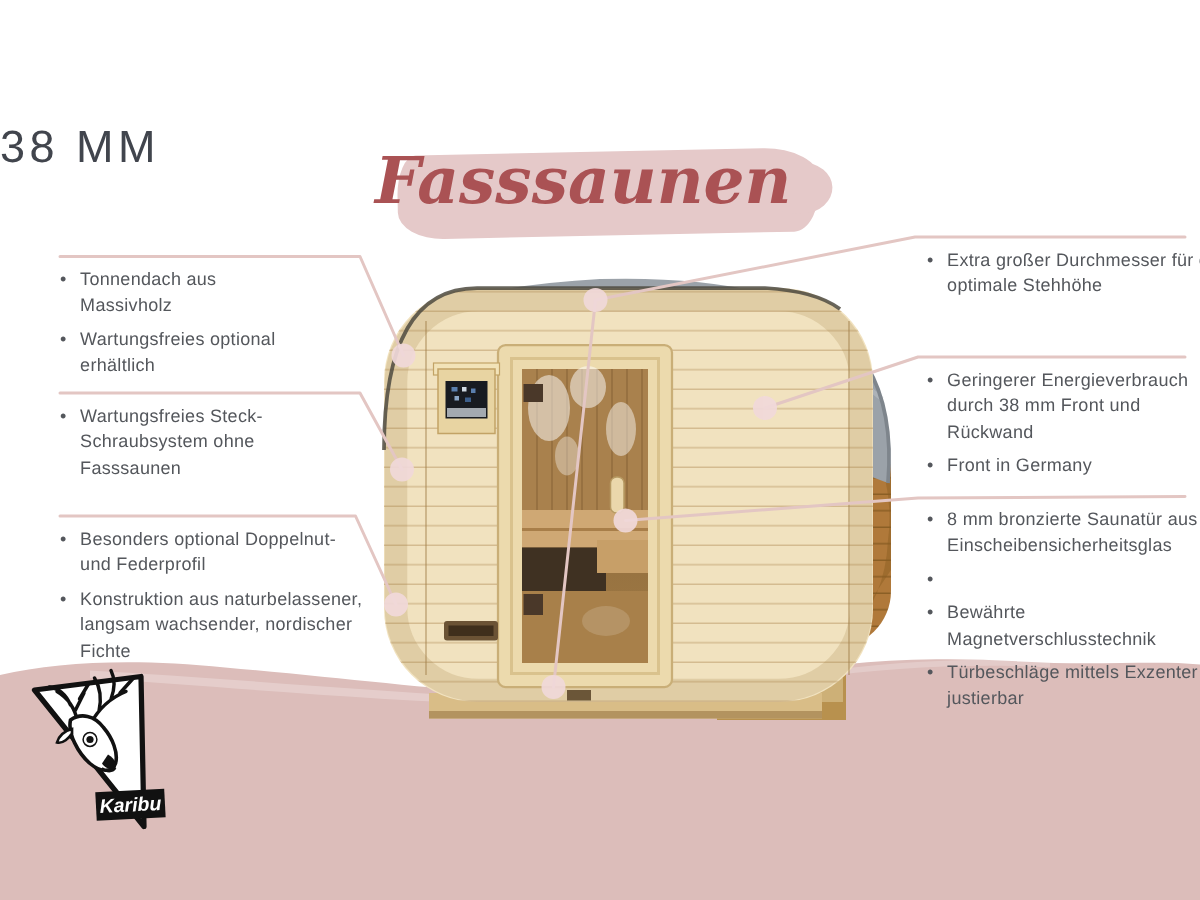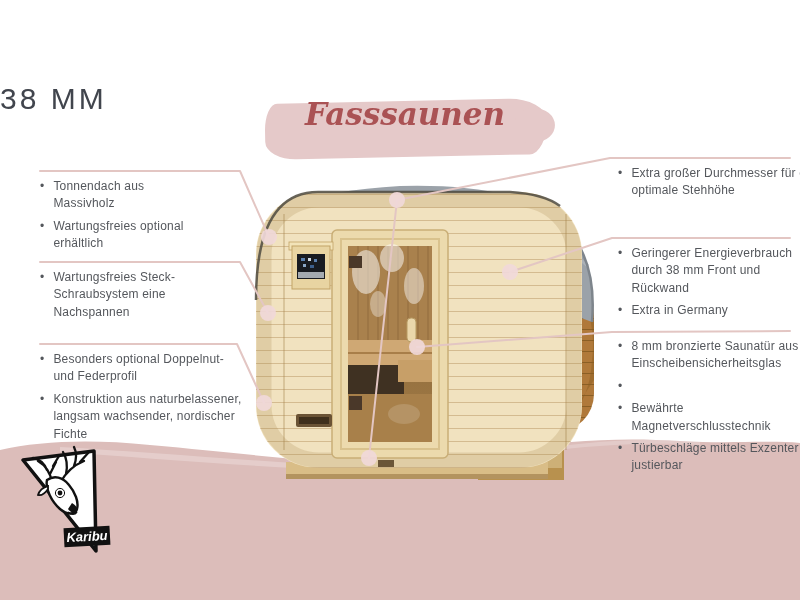--- a/index.html
+++ b/index.html
@@ -7,23 +7,23 @@
           font-family:"Liberation Sans", sans-serif;}
   #scene{position:absolute;left:0;top:0;z-index:0;}
   .txt-layer{position:absolute;left:0;top:0;width:800px;height:600px;z-index:2;pointer-events:none;}
 
   .size-label{position:absolute;left:0;top:56px;width:800px;text-align:left;
       font-size:30px;font-weight:400;letter-spacing:3px;color:#41454d;margin-top:26px;}
   .brush{position:absolute;left:265px;top:101px;width:282px;height:56px;background:#e5c9c9;
       border-radius:14px 42px 20px 34px / 30px 24px 38px 20px;transform:rotate(-1.2deg);}
   .brush:after{content:"";position:absolute;right:-8px;top:10px;width:40px;height:34px;
       background:#e5c9c9;border-radius:50% 60% 60% 40%;}
-  .product-title{position:absolute;left:250px;top:96px;width:310px;text-align:center;
+  .product-title{position:absolute;left:250px;top:96px;width:310px;text-align:left;
       font-family:"DejaVu Serif", serif;font-style:italic;font-weight:bold;
-      font-size:31px;color:#aa5254;}
+      font-size:43px;color:#aa5254;}
 
   .callout{position:absolute;font-size:12px;line-height:1.45;letter-spacing:0.2px;color:#54575c;}
   .callout .item{display:flex;gap:9px;margin-bottom:5px;}
   .callout .bullet{flex:0 0 auto;}
   .c-l1{left:40px;top:178px;width:165px;}
   .c-l2{left:40px;top:269px;width:170px;}
   .c-l3{left:40px;top:351px;width:205px;}
   .c-r1{left:618px;top:165px;width:205px;}
   .c-r2{left:618px;top:245px;width:202px;}
   .c-r3{left:618px;top:338px;width:205px;}
@@ -175,21 +175,21 @@
       </div>
       <div class="item">
         <span class="bullet">•</span>
         <span>Wartungsfreies optional erhältlich</span>
       </div>
     </div>
 
     <div class="callout c-l2">
       <div class="item">
         <span class="bullet">•</span>
-        <span>Wartungsfreies Steck-Schraubsystem eine Nachspannen</span>
+        <span>Wartungsfreies Steck-Schraubsystem ohne Fasssaunen</span>
       </div>
     </div>
 
     <div class="callout c-l3">
       <div class="item">
         <span class="bullet">•</span>
         <span>Besonders optional Doppelnut- und Federprofil</span>
       </div>
       <div class="item">
         <span class="bullet">•</span>
@@ -204,21 +204,21 @@
       </div>
     </div>
 
     <div class="callout c-r2">
       <div class="item">
         <span class="bullet">•</span>
         <span>Geringerer Energieverbrauch durch 38 mm Front und Rückwand</span>
       </div>
       <div class="item">
         <span class="bullet">•</span>
-        <span>Extra in Germany</span>
+        <span>Front in Germany</span>
       </div>
     </div>
 
     <div class="callout c-r3">
       <div class="item">
         <span class="bullet">•</span>
         <span>8 mm bronzierte Saunatür aus Einscheibensicherheitsglas</span>
       </div>
       <div class="item">
         <span class="bullet">•</span>

